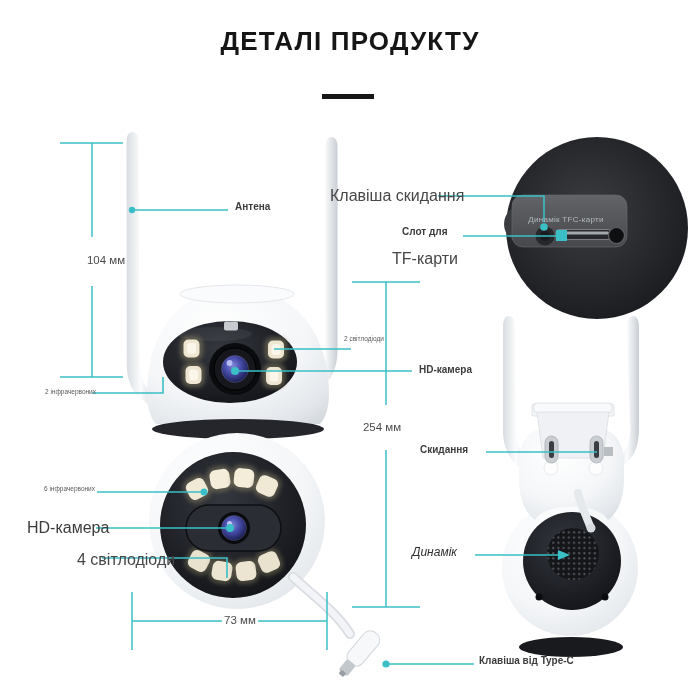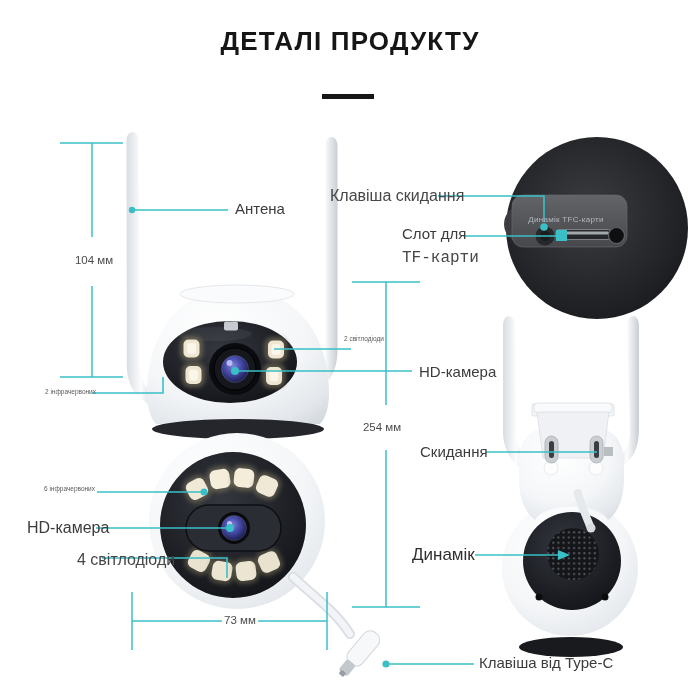--- a/index.html
+++ b/index.html
@@ -1,22 +1,22 @@
 <!DOCTYPE html>
 <html><head>
 <meta charset="utf-8">
 <style>
   html,body{margin:0;padding:0;background:#ffffff;}
   #canvas{position:relative;width:700px;height:700px;background:#ffffff;overflow:hidden;
           font-family:"Liberation Sans","DejaVu Sans",sans-serif;}
   #art{position:absolute;left:0;top:0;}
   .lbl{position:absolute;color:#3c3c3c;white-space:nowrap;line-height:1.1;}
-  .s15{font-size:15px;}
+  .s15{font-size:10px;font-weight:bold;}
   .s16{font-size:16px;}
-  .s17{font-size:17px;font-weight:500;color:#2f2f2f;}
+  .s17{font-size:12px;font-weight:500;color:#2f2f2f;font-style:italic;}
   .s11{font-size:16px;color:#474747;}
   .s7{font-size:6.5px;color:#5a5a5a;}
   .dim{font-size:11.5px;color:#4b4b4b;text-align:center;}
   .ralign{text-align:right;}
   #page-title{position:absolute;top:26px;left:0;right:0;text-align:center;
               font-size:26px;font-weight:700;letter-spacing:1.2px;color:#161616;}
   #title-bar{position:absolute;left:322px;top:94px;width:52px;height:5px;background:#161616;}
   #inset-panel-label{position:absolute;left:516px;top:215px;width:100px;text-align:center;
               font-size:8px;color:#b3b8bc;letter-spacing:0.3px;}
 </style>
@@ -276,25 +276,25 @@
           <line x1="389" y1="664" x2="474" y2="664"></line>
           <circle cx="386" cy="664" r="3.6" fill="#3abfc6" stroke="none"></circle>
         </g>
     </g>
   </svg>
 
   <div id="page-title">ДЕТАЛІ ПРОДУКТУ</div>
   <div id="title-bar"></div>
 
   <div class="lbl s15" style="left:235px;top:201px;">Антена</div>
-  <div class="lbl dim" style="left:66px;top:254px;width:56px;">104 мм</div>
+  <div class="lbl dim" style="left:78px;top:254px;width:56px;">104 мм</div>
 
   <div class="lbl s11 ralign" style="left:330px;top:187px;width:107px;">Клавіша скидання</div>
   <div class="lbl s15" style="left:402px;top:226px;">Слот для</div>
-  <div class="lbl s11" style="left:402px;top:250px;font-family:Liberation Mono, monospace;">TF-карти</div>
+  <div class="lbl s11" style="left:392px;top:250px;">TF-карти</div>
   <div id="inset-panel-label">Динамік TFC-карти</div>
 
   <div class="lbl s7" style="left:344px;top:335px;">2 світлодіоди</div>
   <div class="lbl s7" style="left:45px;top:388px;">2 інфрачервоних</div>
 
   <div class="lbl s15" style="left:419px;top:364px;">HD-камера</div>
   <div class="lbl dim" style="left:354px;top:421px;width:56px;">254 мм</div>
   <div class="lbl s15" style="left:420px;top:444px;">Скидання</div>
   <div class="lbl s17" style="left:412px;top:546px;">Динамік</div>
 

